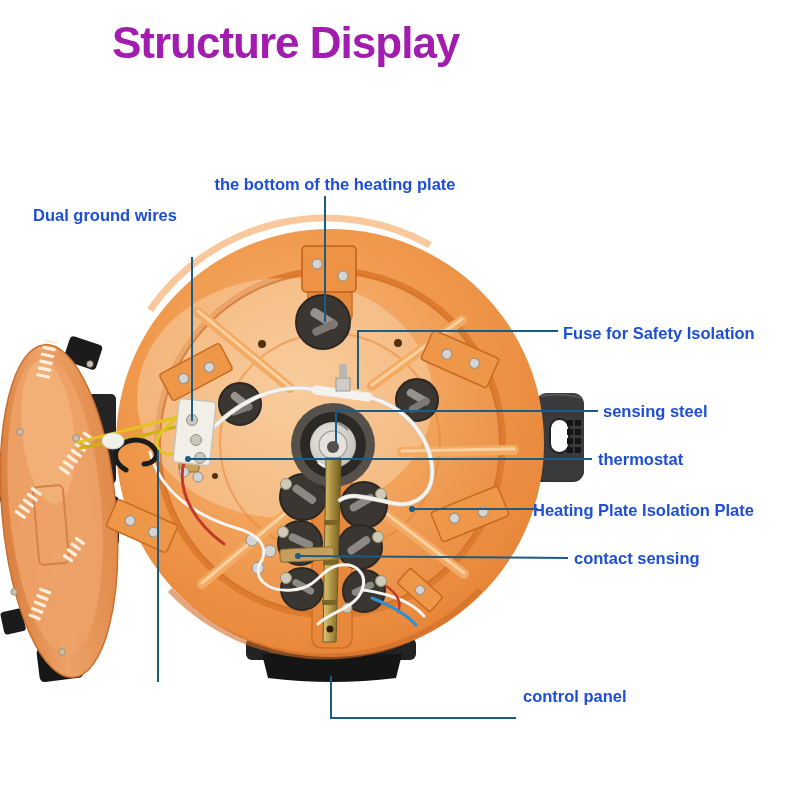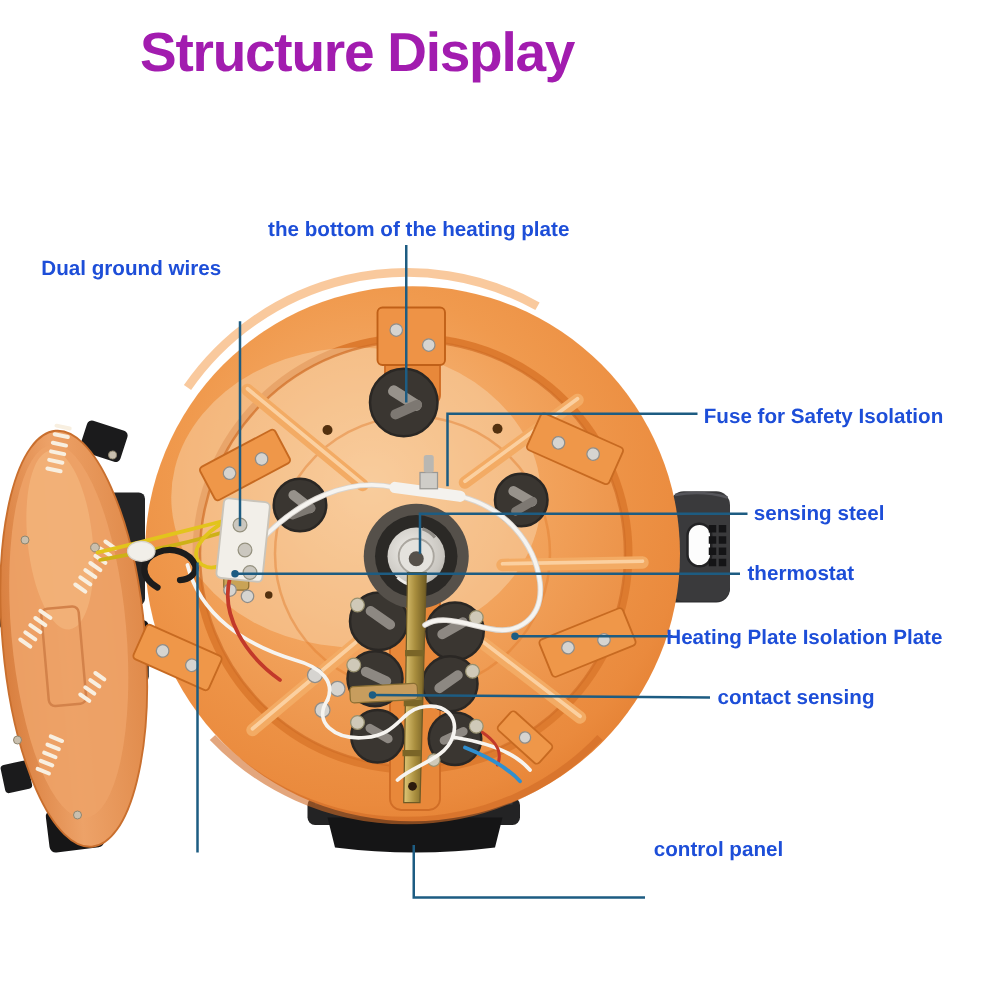--- a/index.html
+++ b/index.html
@@ -365,17 +365,17 @@
 
   <div class="callout" style="left:533px;top:498px;">
     <span>Heating Plate Isolation Plate</span>
   </div>
 
   <div class="callout" style="left:574px;top:546px;">
     <span>contact sensing</span>
   </div>
 
 
-  <div class="callout" style="left:523px;top:668px;">
+  <div class="callout" style="left:523px;top:684px;">
     <span>control panel</span>
   </div>
 
 </div>
 
 </body></html>

